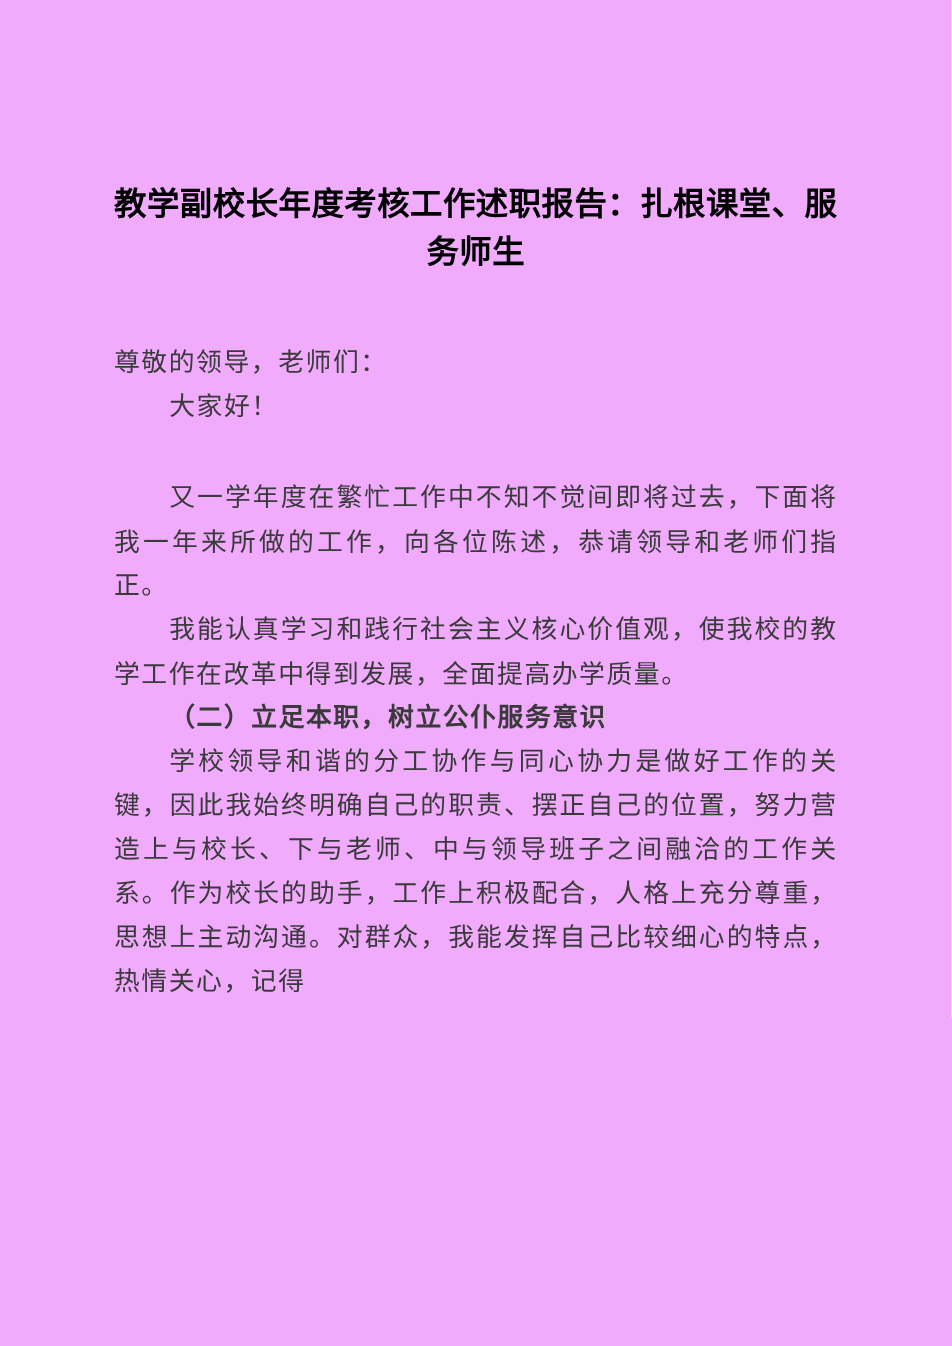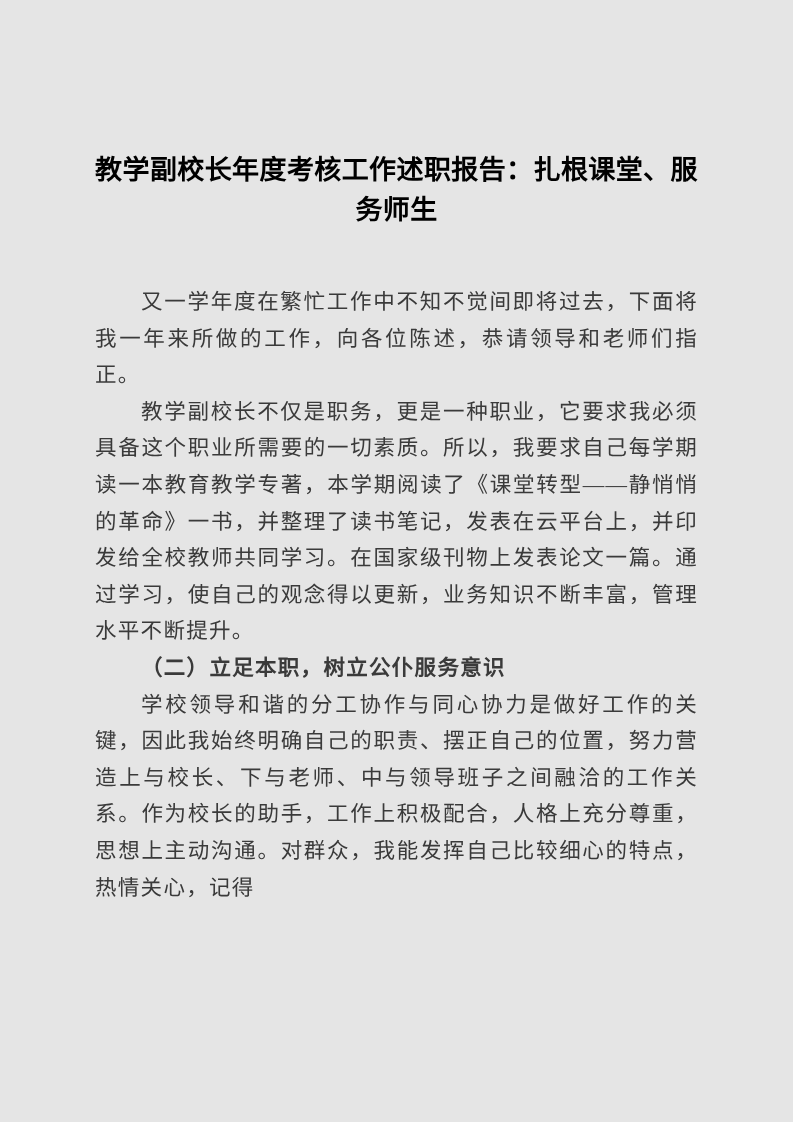--- a/index.html
+++ b/index.html
@@ -58,33 +58,35 @@
     text-indent: 46px;
   }
 
   .para.noindent {
     text-indent: 0;
   }
 </style>
 </head>
 <body style="background: rgb(255, 255, 255);">
 
-<div class="page" style="background: #e5e5e5;">
+<div class="page" style="background: #f0abfc;">
   <div class="content">
 
     <h1 class="doc-title" style="color: rgb(0, 0, 0);">教学副校长年度考核工作述职报告：扎根课堂、服务师生</h1>
 
     <div class="body-block">
+      <p class="para noindent" style="color: rgb(58, 58, 58);">尊敬的领导，老师们：</p>
 
+      <p class="para indent" style="color: rgb(58, 58, 58);">大家好！</p>
 
       <p class="para indent" style="color: rgb(58, 58, 58); margin-top: 40px;">又一学年度在繁忙工作中不知不觉间即将过去，下面将我一年来所做的工作，向各位陈述，恭请领导和老师们指正。</p>
 
+      <p class="para indent" style="color: rgb(58, 58, 58);">我能认真学习和践行社会主义核心价值观，使我校的教学工作在改革中得到发展，全面提高办学质量。</p>
 
 
-      <p class="para indent" style="color: rgb(58, 58, 58);">教学副校长不仅是职务，更是一种职业，它要求我必须具备这个职业所需要的一切素质。所以，我要求自己每学期读一本教育教学专著，本学期阅读了《课堂转型——静悄悄的革命》一书，并整理了读书笔记，发表在云平台上，并印发给全校教师共同学习。在国家级刊物上发表论文一篇。通过学习，使自己的观念得以更新，业务知识不断丰富，管理水平不断提升。</p>
 
       <p class="para indent" style="color: rgb(58, 58, 58); font-weight: bold;">（二）立足本职，树立公仆服务意识</p>
 
       <p class="para indent" style="color: rgb(58, 58, 58);">学校领导和谐的分工协作与同心协力是做好工作的关键，因此我始终明确自己的职责、摆正自己的位置，努力营造上与校长、下与老师、中与领导班子之间融洽的工作关系。作为校长的助手，工作上积极配合，人格上充分尊重，思想上主动沟通。对群众，我能发挥自己比较细心的特点，热情关心，记得</p>
     </div>
 
   </div>
 </div>
 
 </body></html>

